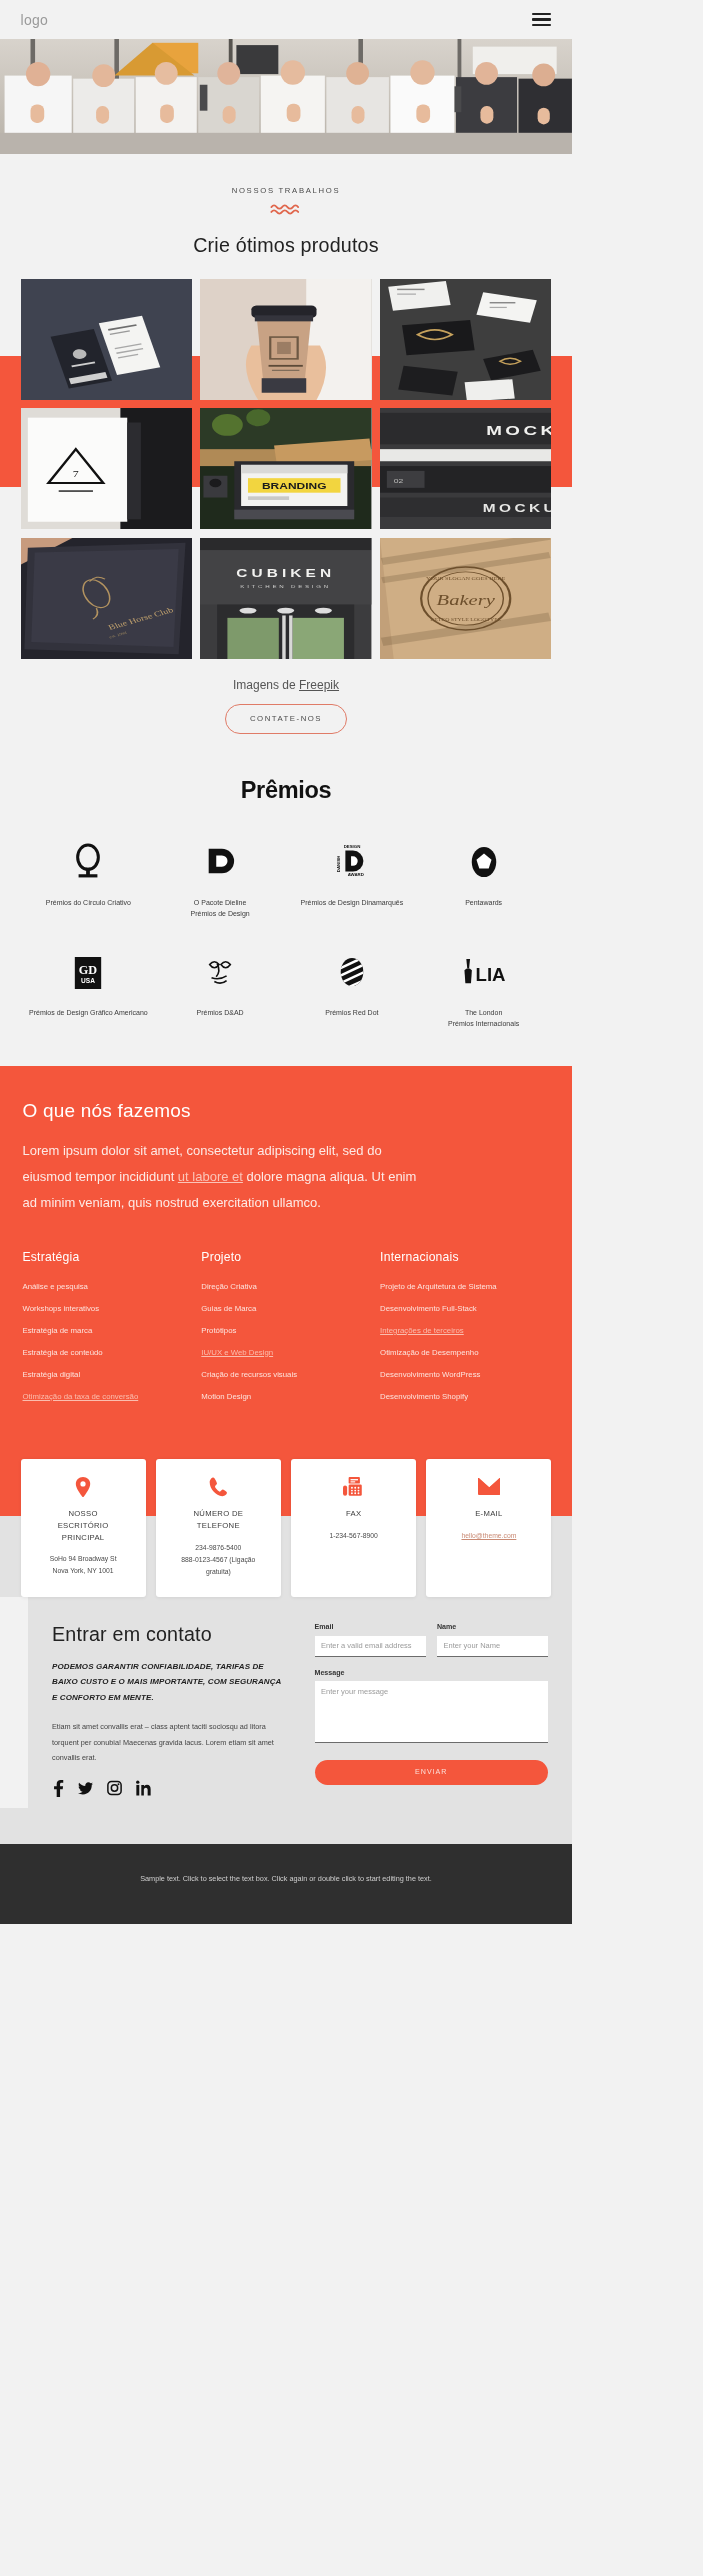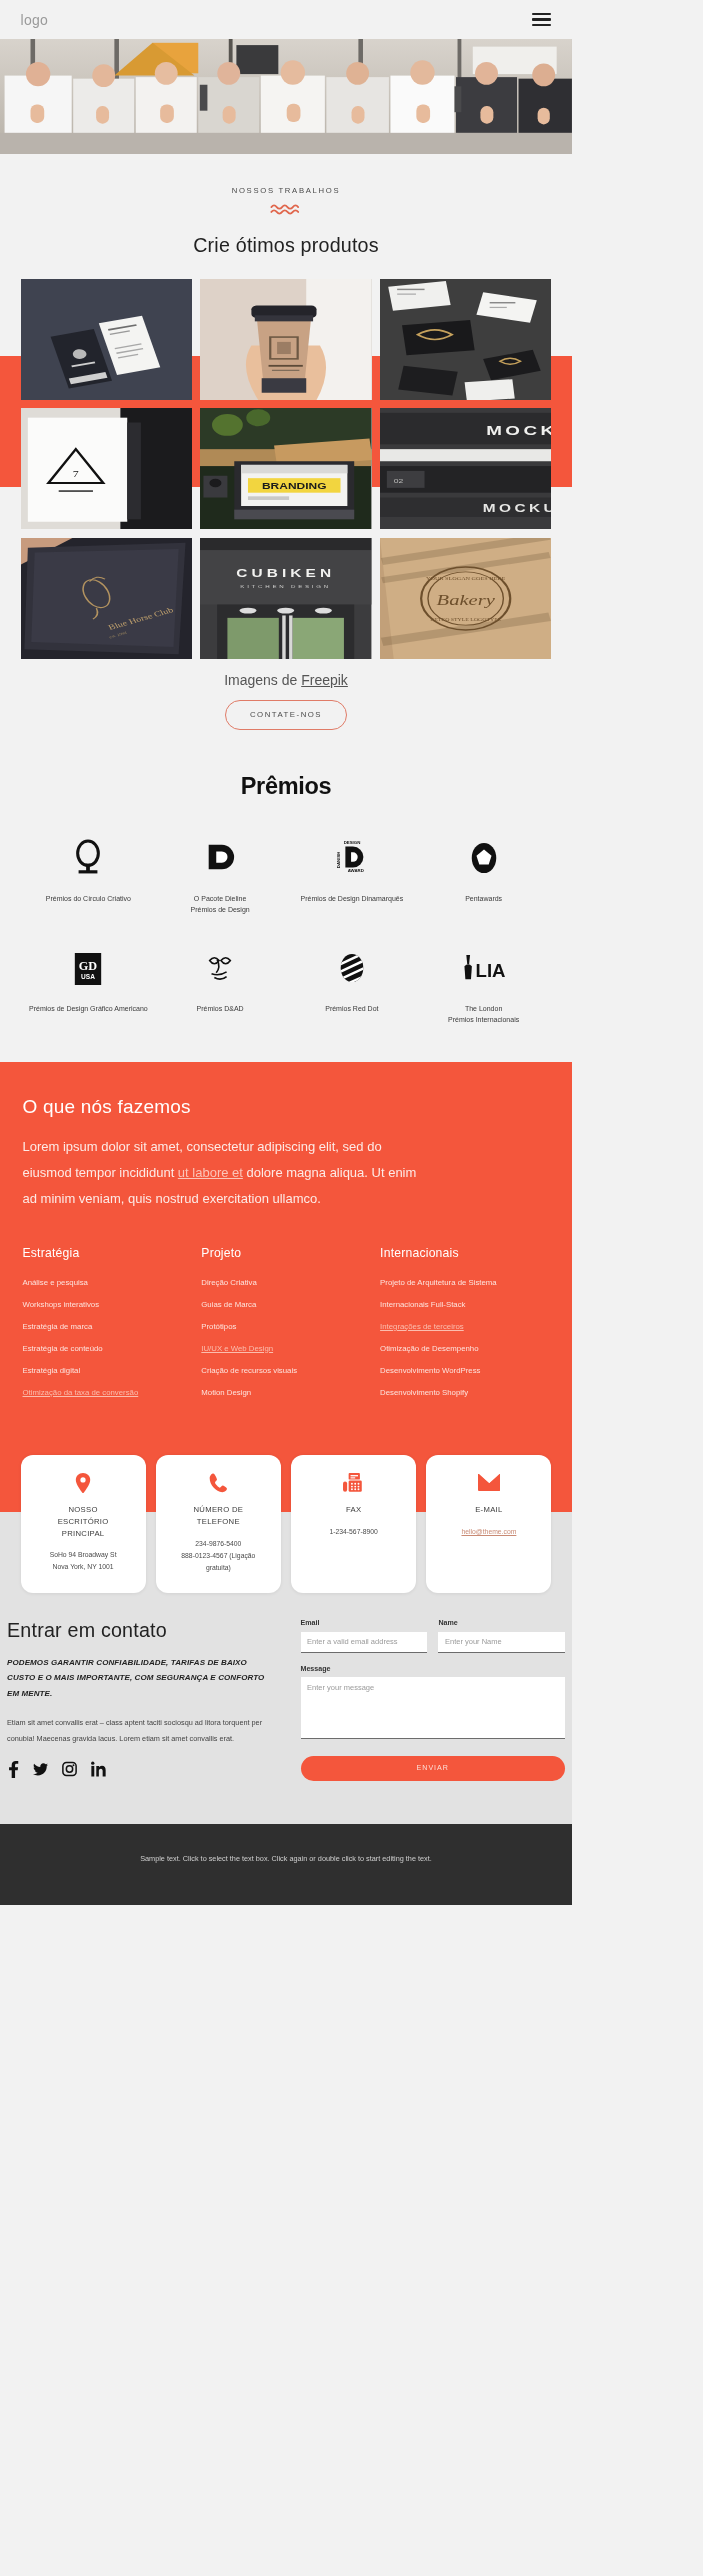--- a/index.html
+++ b/index.html
@@ -43,21 +43,21 @@
     background:#f4563c; z-index:0;
   }
   .grid {
     position:relative; z-index:1;
     display:grid; grid-template-columns:repeat(3,1fr);
     gap:8.4px; padding:0 20.6px;
   }
   .cell { width:100%; height:121px; overflow:hidden; position:relative; background:#ddd; }
   .cell svg { display:block; width:100%; height:100%; }
 
-  .credit { text-align:center; font-size:14px; color:#555; margin-top:13px; }
+  .credit { text-align:center; font-size:12px; color:#555; margin-top:19px; }
   .credit a { color:#555; text-decoration:underline; }
   .cta-wrap { text-align:center; margin-top:12.2px; padding-bottom:38px; }
   .btn-outline {
     display:inline-block; border:1.2px solid #e07b67; color:#4a4a4a;
     border-radius:28px; padding:9.4px 24.4px; font-size:7.8px; letter-spacing:1.5px;
     background:transparent; cursor:pointer; font-family:inherit;
   }
 
   
   .awards { background:#f2f2f2; padding:5.6px 0 36px; }
@@ -80,30 +80,30 @@
   .cols { display:grid; grid-template-columns:repeat(3,1fr); margin-top:34px; gap:9.4px; }
   .col h3 { font-size:12.2px; font-weight:400; color:#fff; letter-spacing:0.2px; }
   .col ul { list-style:none; margin-top:18px; }
   .col li { font-size:7.8px; color:#fde3dd; margin-bottom:13px; }
   .col li.hl { text-decoration:underline; color:#fbbdae; }
 
   
   .cards-wrap { background:linear-gradient(to bottom,#f4563c 0%,#f4563c 56%,#e2e2e2 56%,#e2e2e2 100%); padding:45px 20.6px 0; }
   .cards { display:grid; grid-template-columns:repeat(4,1fr); gap:10.3px; }
   .card {
-    background:#fff; border-radius:12px; padding:16px 22px 19px;
+    background:#fff; border-radius:3px; padding:16px 22px 19px;
     text-align:center; box-shadow:0 0.9px 3.8px rgba(0,0,0,.07); min-height:114px;
   }
   .card .ic { height:24.4px; display:flex; align-items:center; justify-content:center; }
   .card .t { margin-top:9.4px; font-size:7.7px; color:#3a3a3a; letter-spacing:0.3px; line-height:1.5; }
   .card .v { margin-top:10.3px; font-size:6.8px; color:#4a4a4a; line-height:1.75; }
   .card .v a { color:#c98a74; text-decoration:underline; }
 
   
-  .contact { background:#e2e2e2; padding:26px 7px 0; display:grid; grid-template-columns:1fr 1fr; gap:29px; }
+  .contact { background:#e2e2e2; padding:26px 24px 0; display:grid; grid-template-columns:1fr 1fr; gap:29px;margin-left:28px; }
   .contact h2 { font-size:19.7px; font-weight:400; color:#222; letter-spacing:0.2px; }
   .contact .bold {
     margin-top:13px; font-size:8px; font-weight:700; font-style:italic;
     color:#222; line-height:1.95; letter-spacing:0.1px;
   }
   .contact .body { margin-top:14px; font-size:7.3px; color:#444; line-height:2.1; }
   .field-row { display:grid; grid-template-columns:1fr 1fr; gap:11.3px; }
   .field { margin-bottom:12.2px; }
   .field label { display:block; font-size:7.1px; font-weight:700; color:#333; margin-bottom:3.8px; }
   .field input, .field textarea {
@@ -510,21 +510,21 @@
           <li class="hl">IU/UX e Web Design</li>
           <li>Criação de recursos visuais</li>
           <li>Motion Design</li>
         </ul>
       </div>
 
       <div class="col">
         <h3>Internacionais</h3>
         <ul>
           <li>Projeto de Arquitetura de Sistema</li>
-          <li>Internacionais Full-Stack</li>
+          <li>Desenvolvimento Full-Stack</li>
           <li class="hl">Integrações de terceiros</li>
           <li>Otimização de Desempenho</li>
           <li>Desenvolvimento WordPress</li>
           <li>Desenvolvimento Shopify</li>
         </ul>
       </div>
     </div>
   </div>
 
   <div class="cards-wrap">

